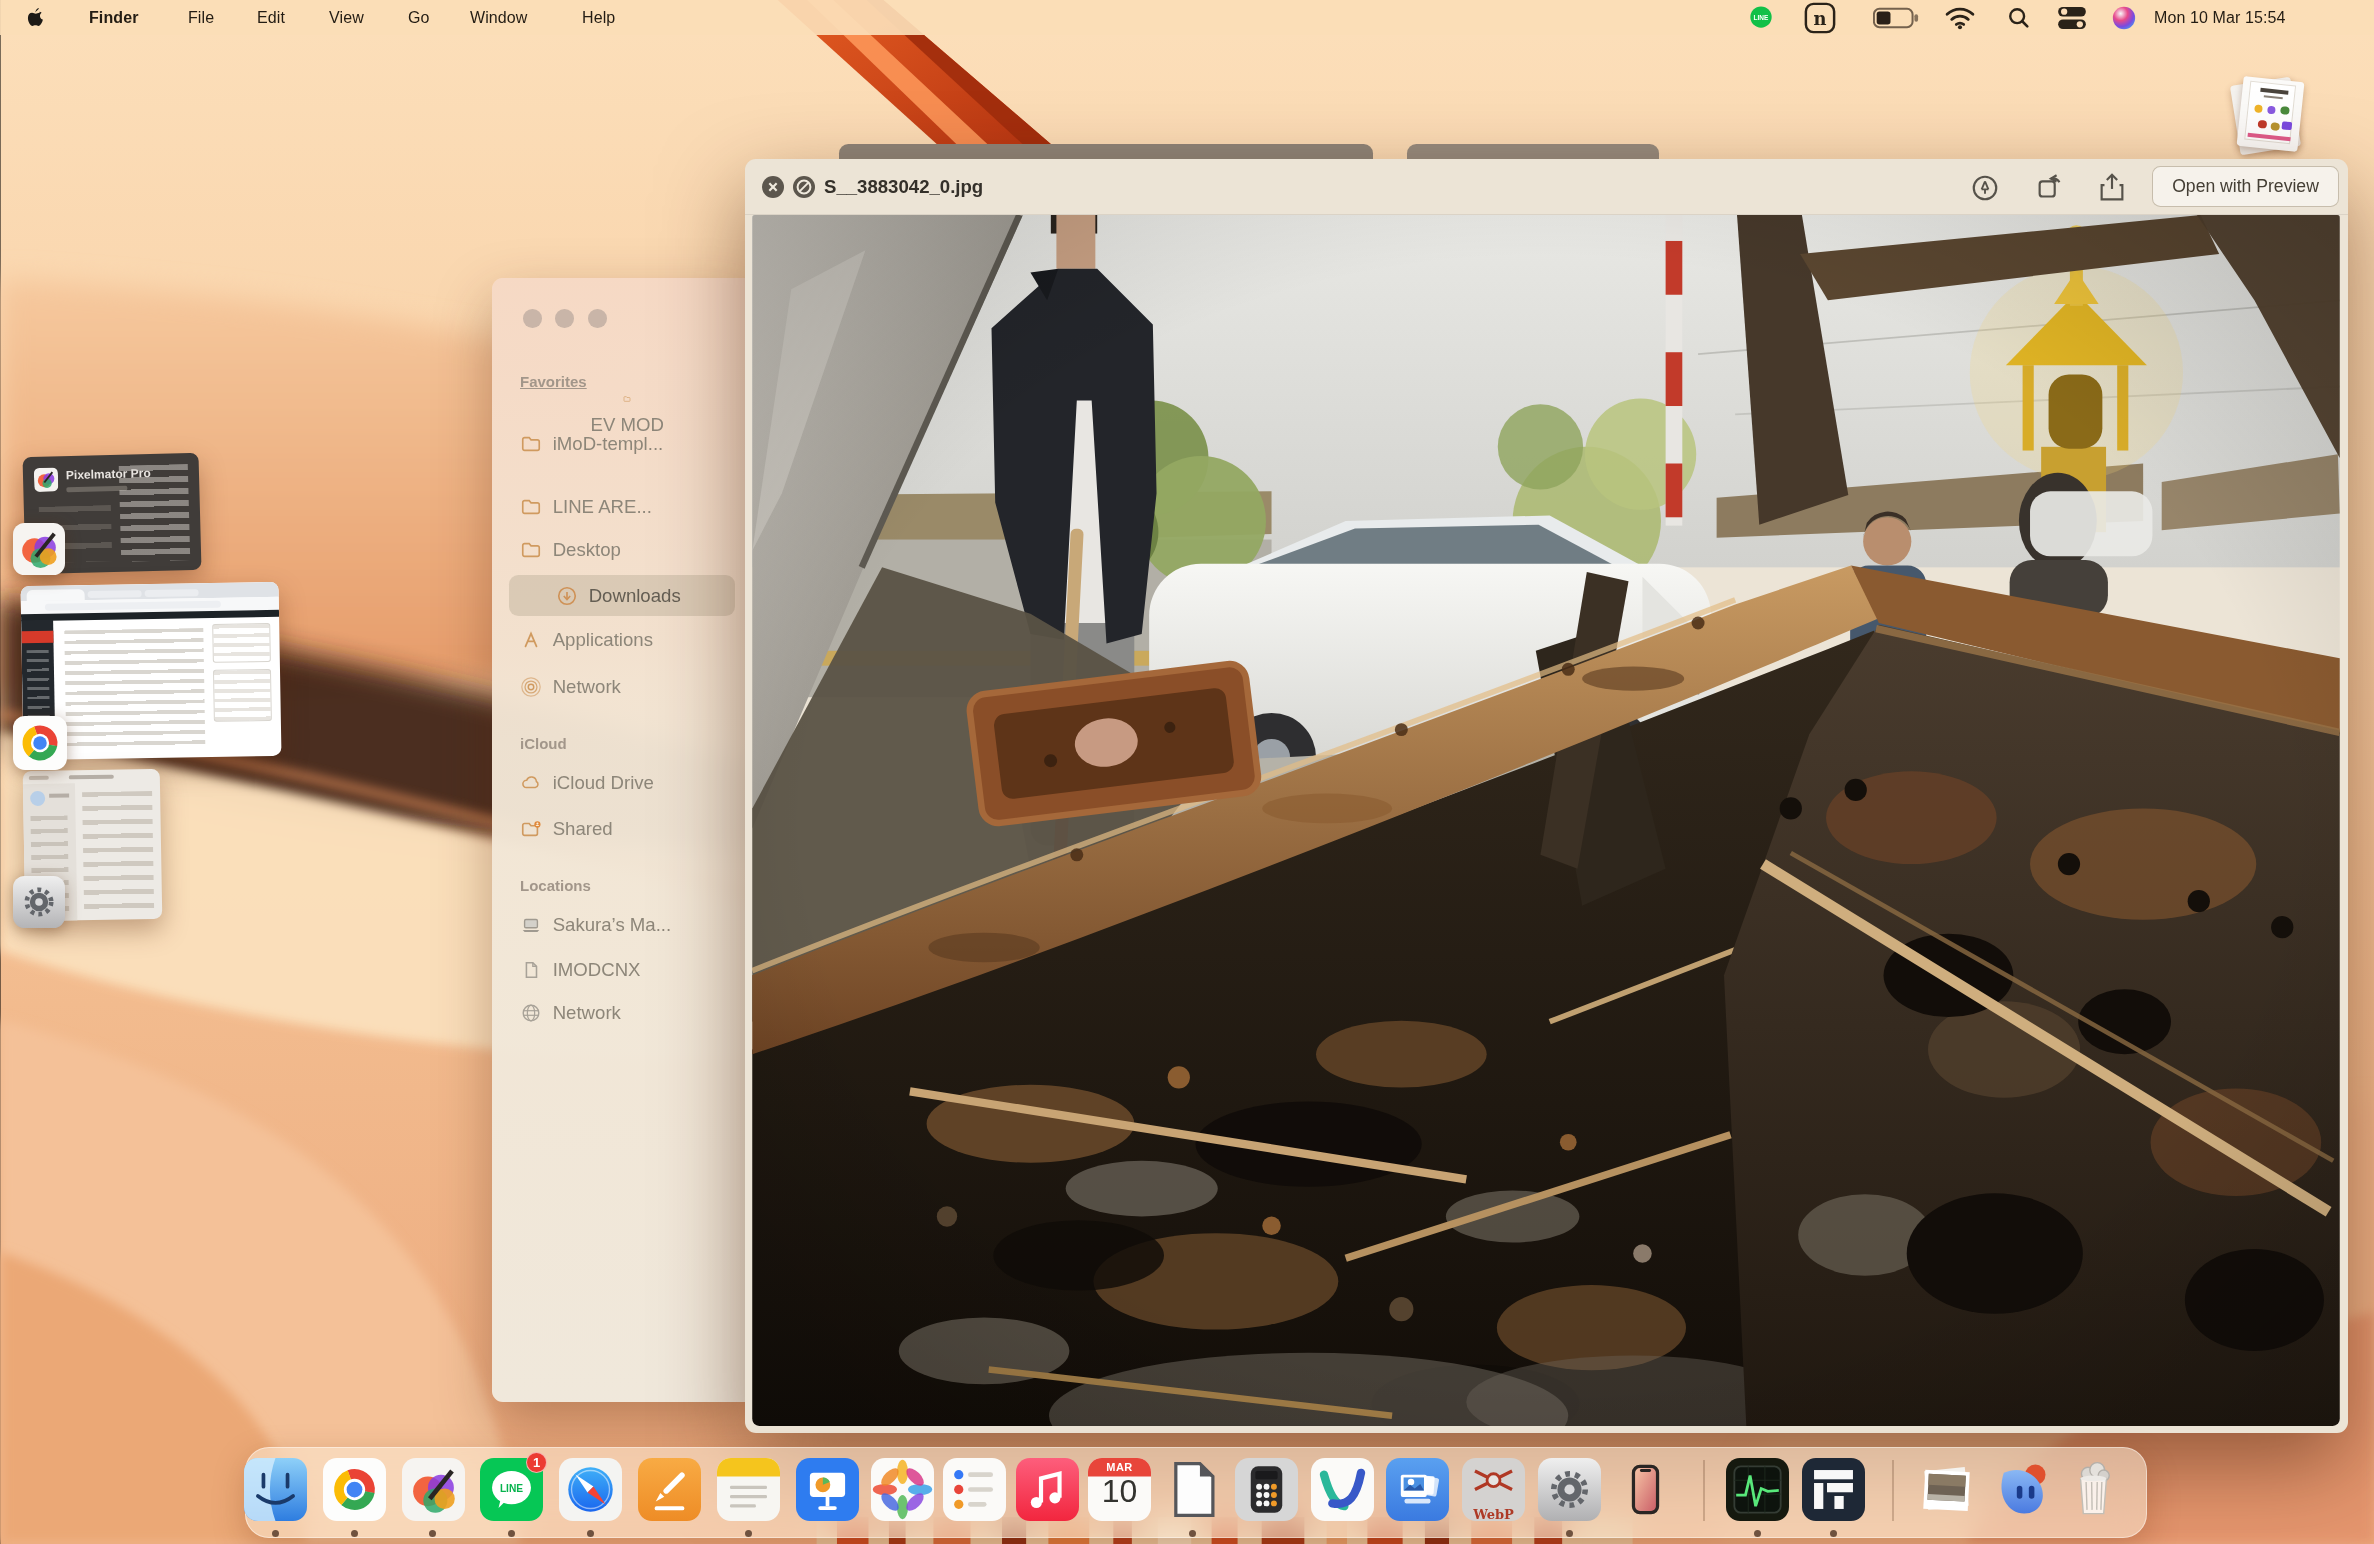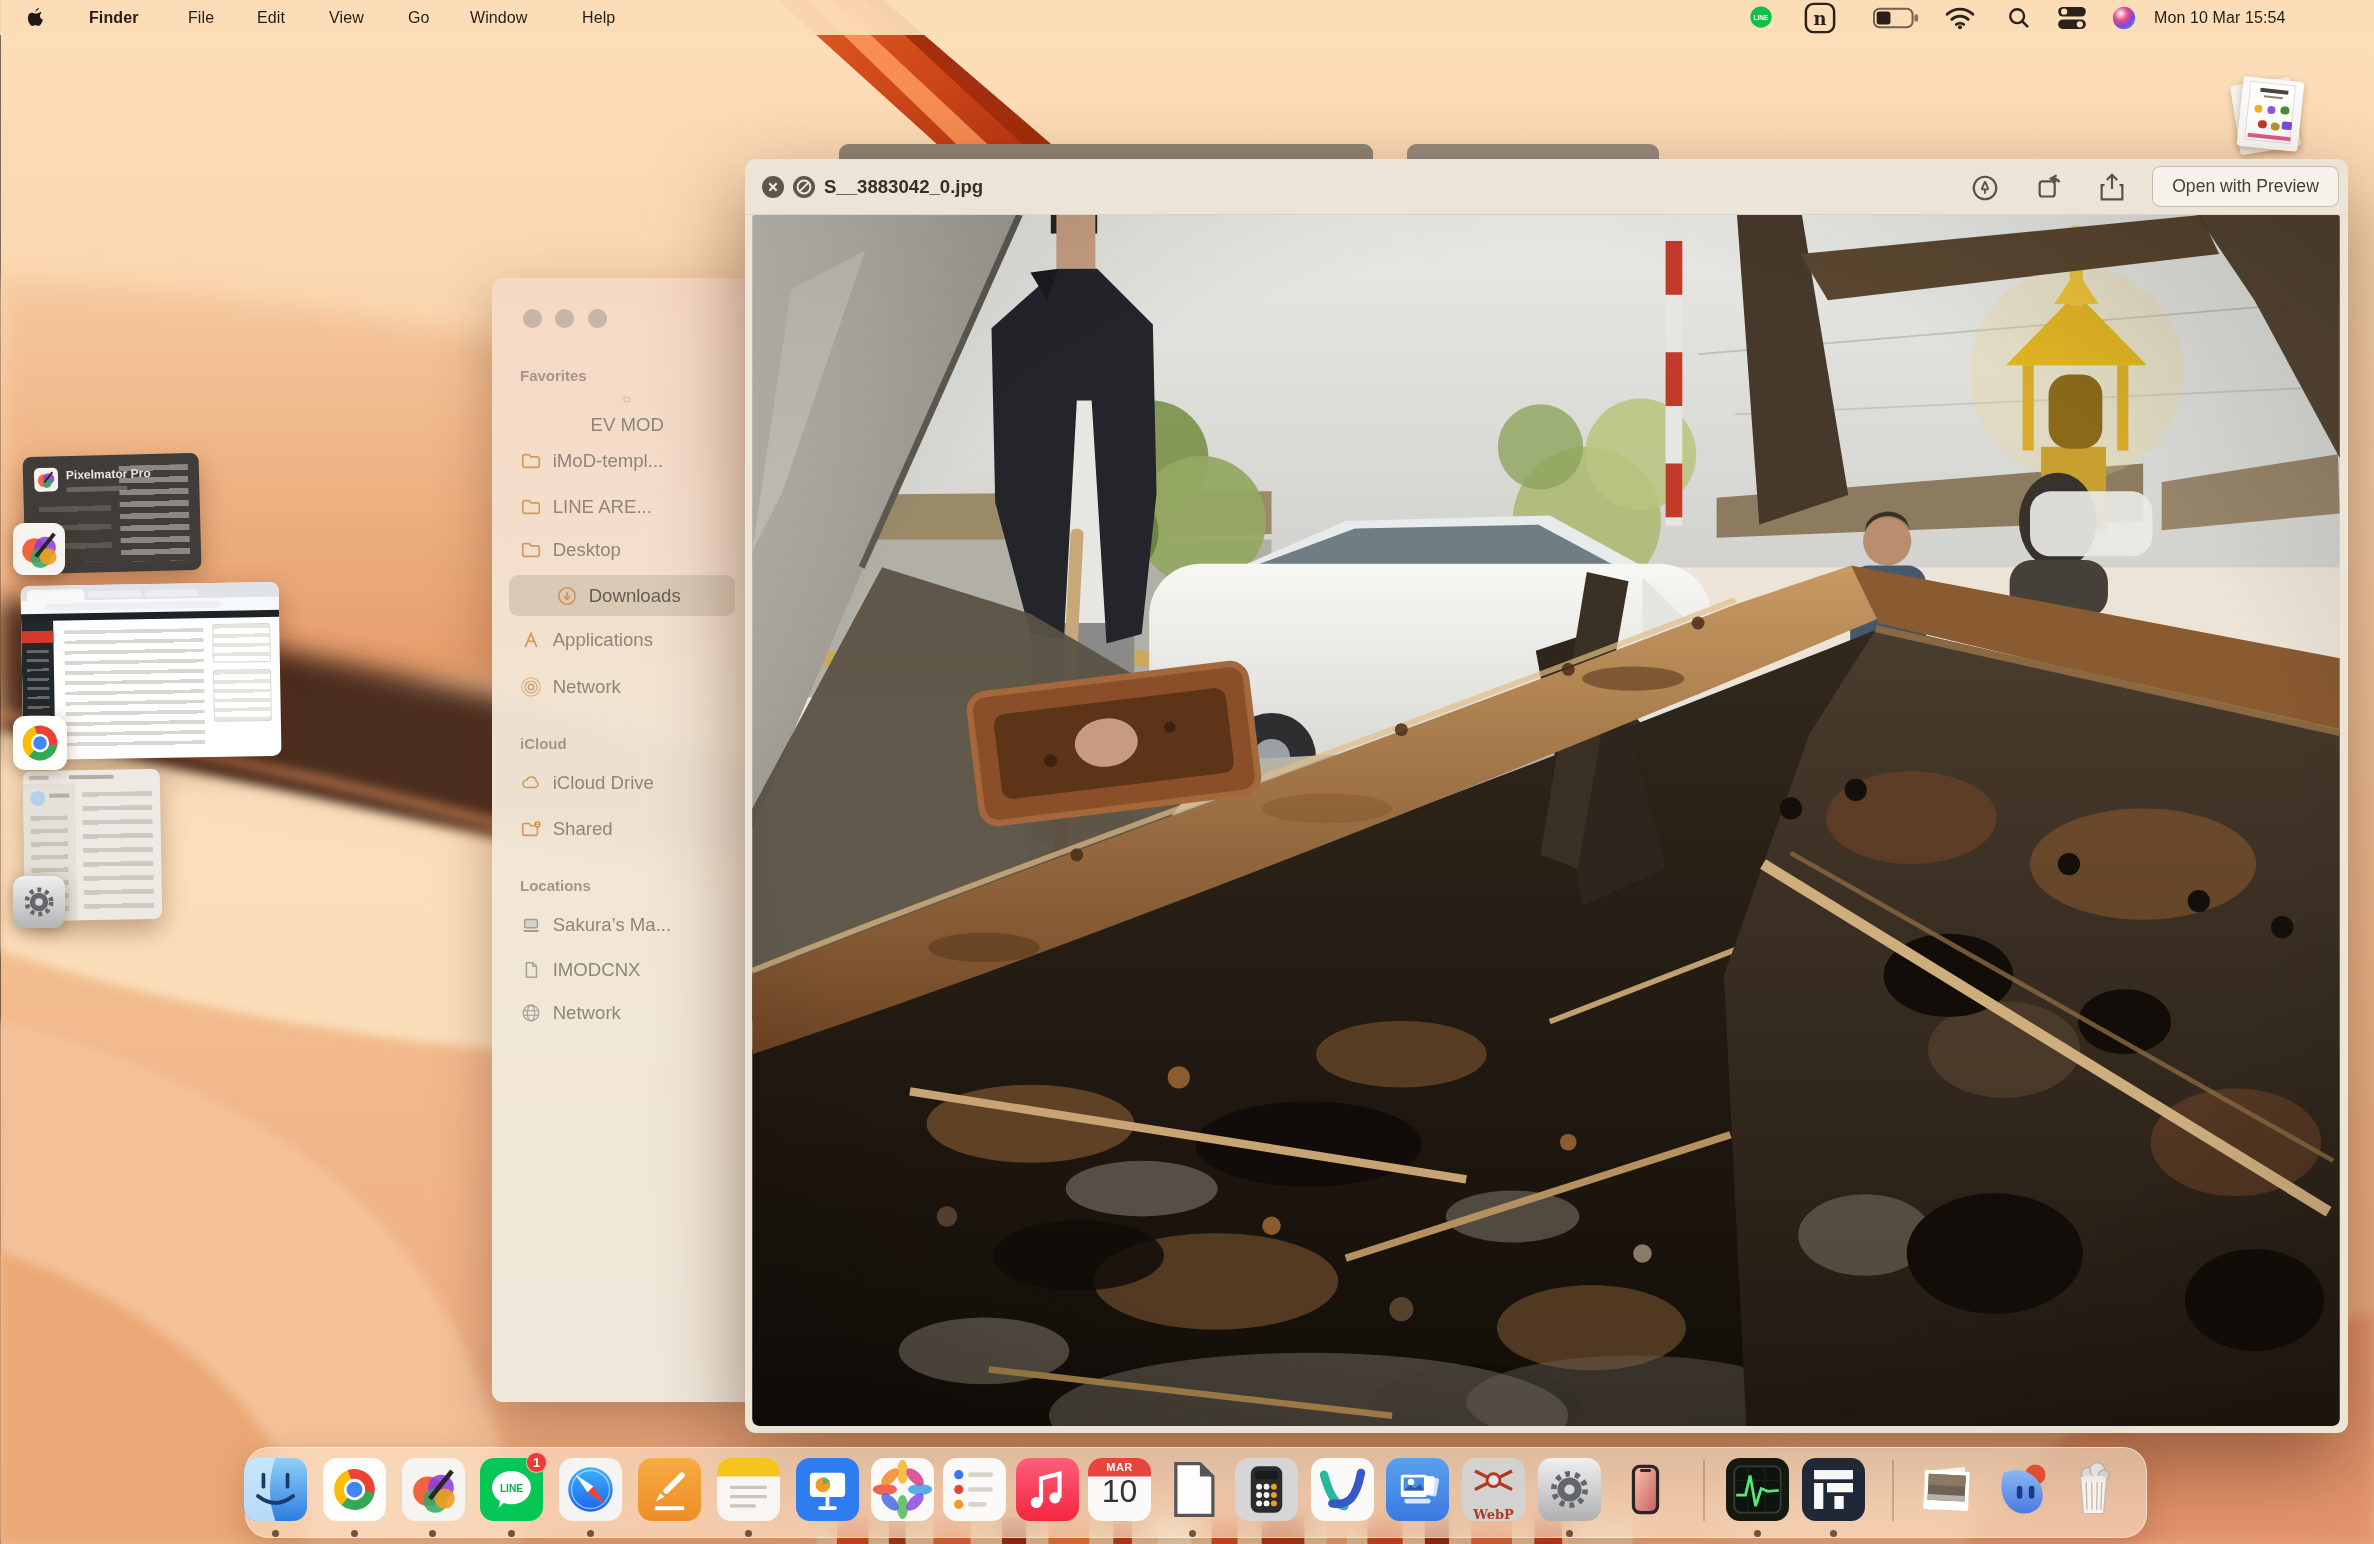--- a/index.html
+++ b/index.html
@@ -233,29 +233,29 @@
     <circle cx="34" cy="34" r="16" fill="none" stroke="#63666b" stroke-width="6" stroke-dasharray="5 5.4"></circle>
     <circle cx="34" cy="34" r="12" fill="#63666b"></circle>
       <circle cx="34" cy="34" r="5" fill="#d8d8da"></circle>
   </svg>
 
   <div class="finder">
     <div class="tl" style="left:31px;"></div>
     <div class="tl" style="left:63px;"></div>
     <div class="tl" style="left:96px;"></div>
 
-    <div class="sbhdr" style="top:89px;">Favorites</div>
+    <div class="sbhdr" style="top:95px;text-decoration:underline;">Favorites</div>
 
     <div class="sbrow" style="top:117px;flex-direction:column;">
       <svg width="22" height="22" viewBox="0 0 24 24">
           <path d="M3,7 a2,2 0 0 1 2,-2 h5 l2,2.5 h7 a2,2 0 0 1 2,2 V17 a2,2 0 0 1 -2,2 H5 a2,2 0 0 1 -2,-2 Z" fill="none" stroke="#d09a5f" stroke-width="1.8"></path>
         </svg>
       <span class="lbl">EV MOD</span>
     </div>
-    <div class="sbrow" style="top:162px;">
+    <div class="sbrow" style="top:145px;">
       <svg width="22" height="22" viewBox="0 0 24 24">
           <path d="M3,7 a2,2 0 0 1 2,-2 h5 l2,2.5 h7 a2,2 0 0 1 2,2 V17 a2,2 0 0 1 -2,2 H5 a2,2 0 0 1 -2,-2 Z" fill="none" stroke="#d09a5f" stroke-width="1.8"></path>
         </svg>
       <span class="lbl">iMoD-templ...</span>
     </div>
     <div class="sbrow" style="top:208px;">
       <svg width="22" height="22" viewBox="0 0 24 24">
           <path d="M3,7 a2,2 0 0 1 2,-2 h5 l2,2.5 h7 a2,2 0 0 1 2,2 V17 a2,2 0 0 1 -2,2 H5 a2,2 0 0 1 -2,-2 Z" fill="none" stroke="#d09a5f" stroke-width="1.8"></path>
         </svg>
       <span class="lbl">LINE ARE...</span>

